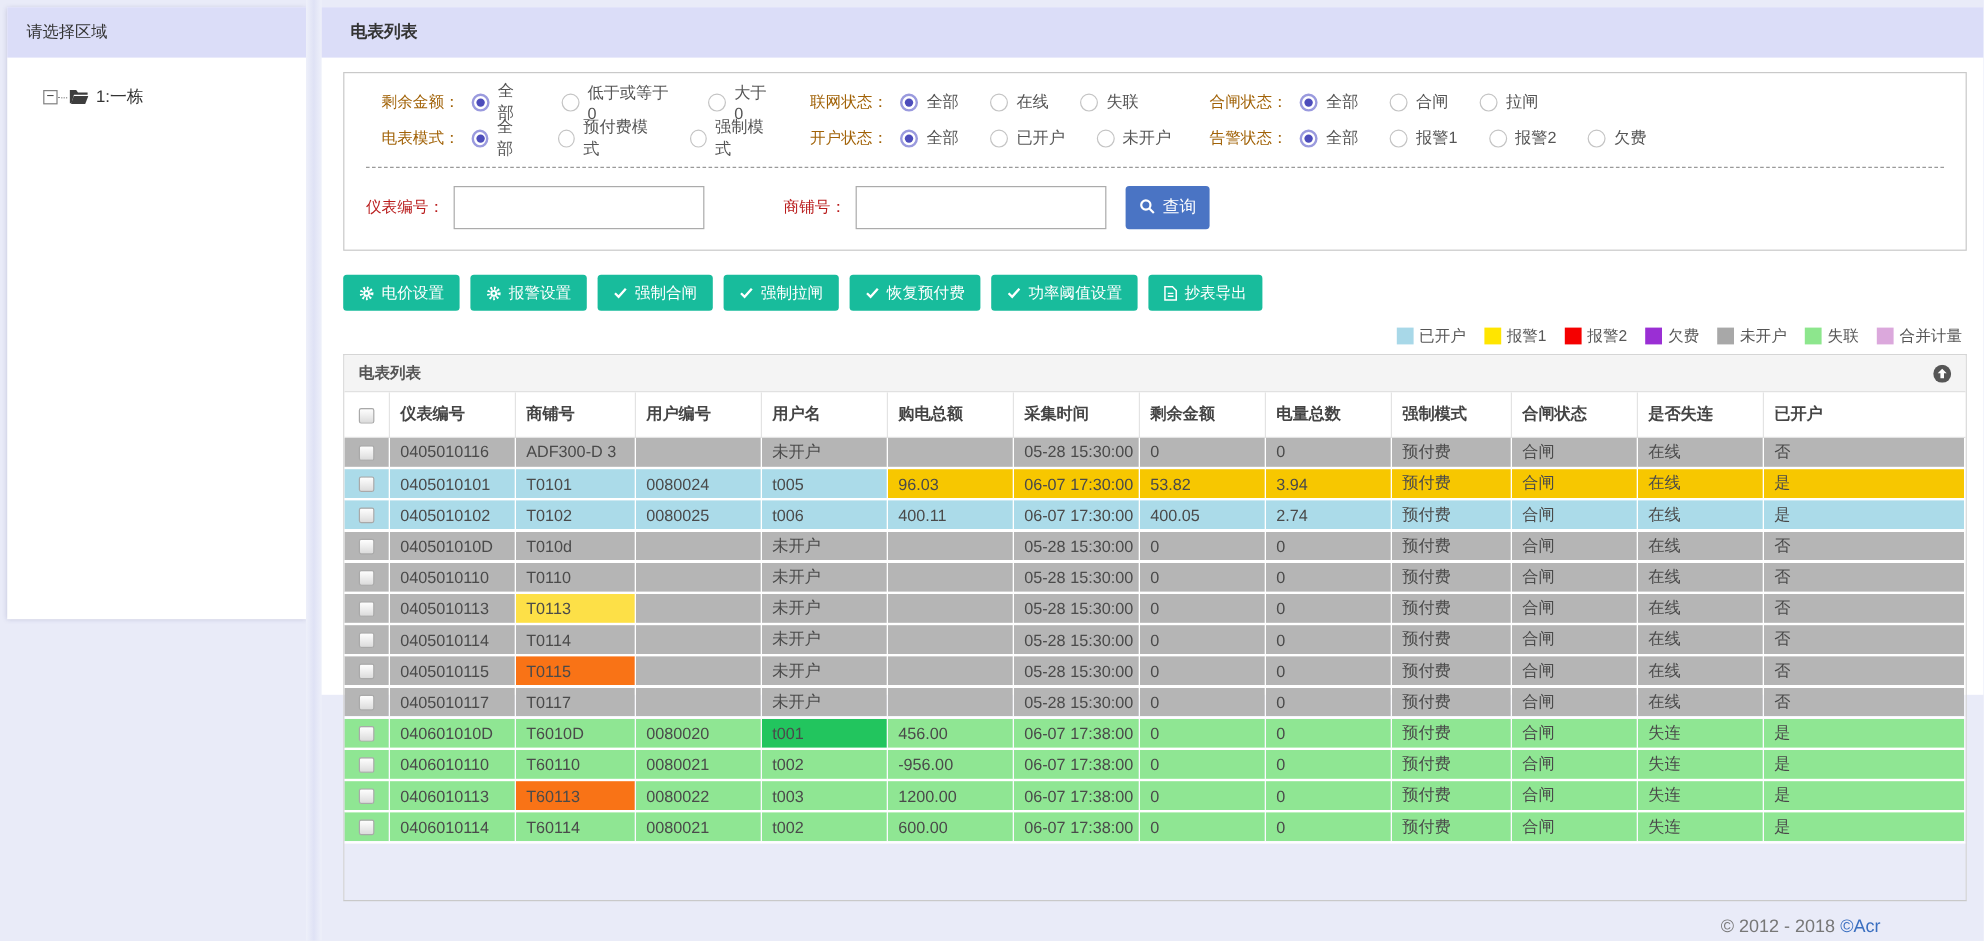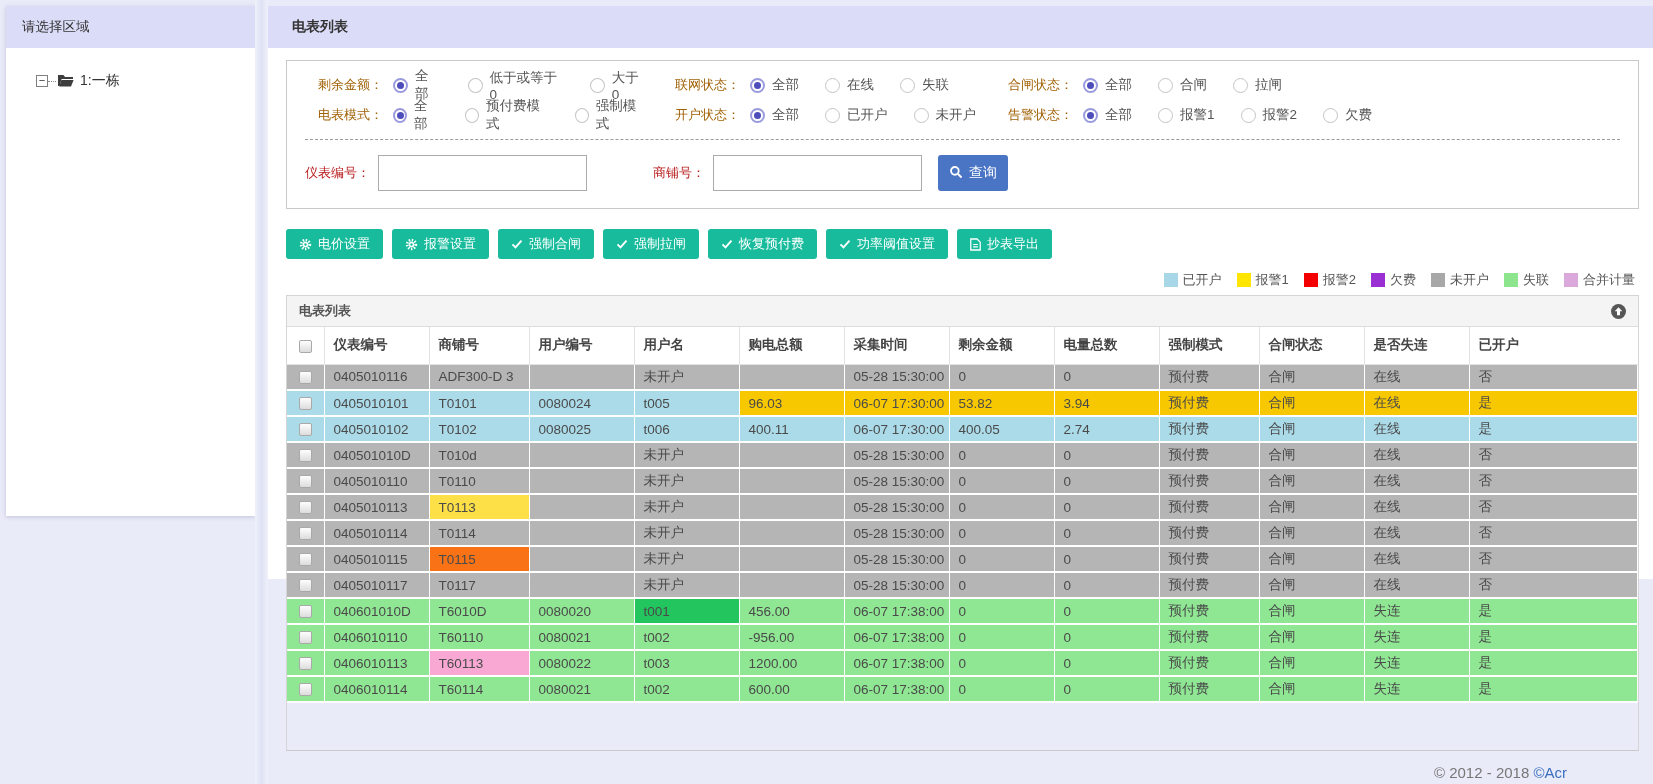--- a/index.html
+++ b/index.html
@@ -528,21 +528,21 @@
                 <td style="background:#8fe693">0</td>
                 <td style="background:#8fe693">0</td>
                 <td style="background:#8fe693">预付费</td>
                 <td style="background:#8fe693">合闸</td>
                 <td style="background:#8fe693">失连</td>
                 <td style="background:#8fe693">是</td>
               </tr>
               <tr>
     <td class="cbcell" style="background:#8fe693"><span class="cb"></span></td>
                 <td style="background:#8fe693">0406010113</td>
-                <td style="background:#f9a8d4">T60113</td>
+                <td style="background:#f97316">T60113</td>
                 <td style="background:#8fe693">0080022</td>
                 <td style="background:#8fe693">t003</td>
                 <td style="background:#8fe693">1200.00</td>
                 <td style="background:#8fe693">06-07 17:38:00</td>
                 <td style="background:#8fe693">0</td>
                 <td style="background:#8fe693">0</td>
                 <td style="background:#8fe693">预付费</td>
                 <td style="background:#8fe693">合闸</td>
                 <td style="background:#8fe693">失连</td>
                 <td style="background:#8fe693">是</td>

